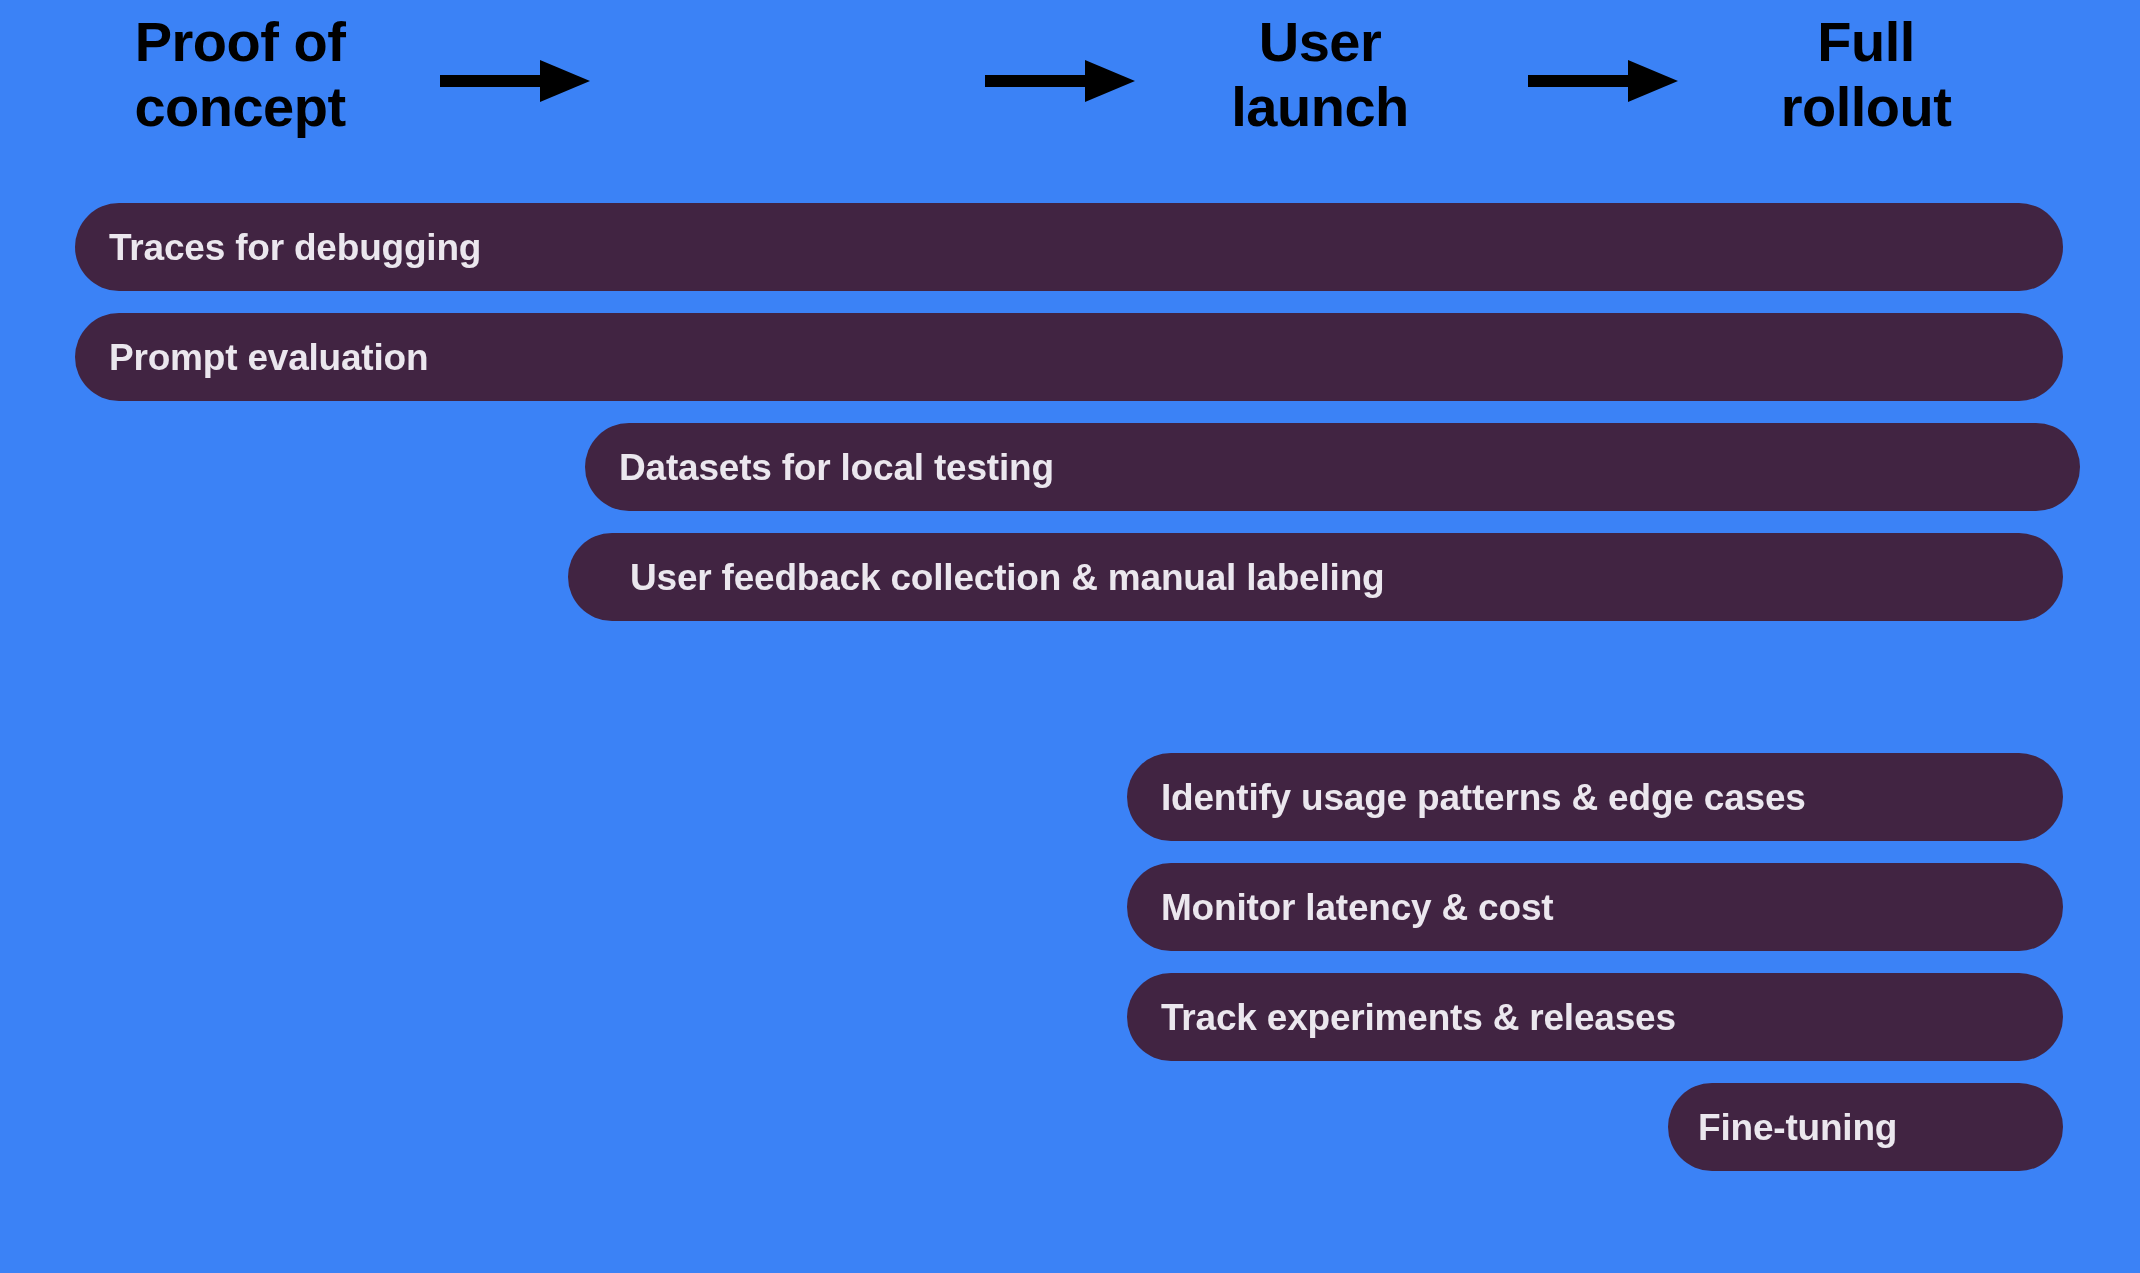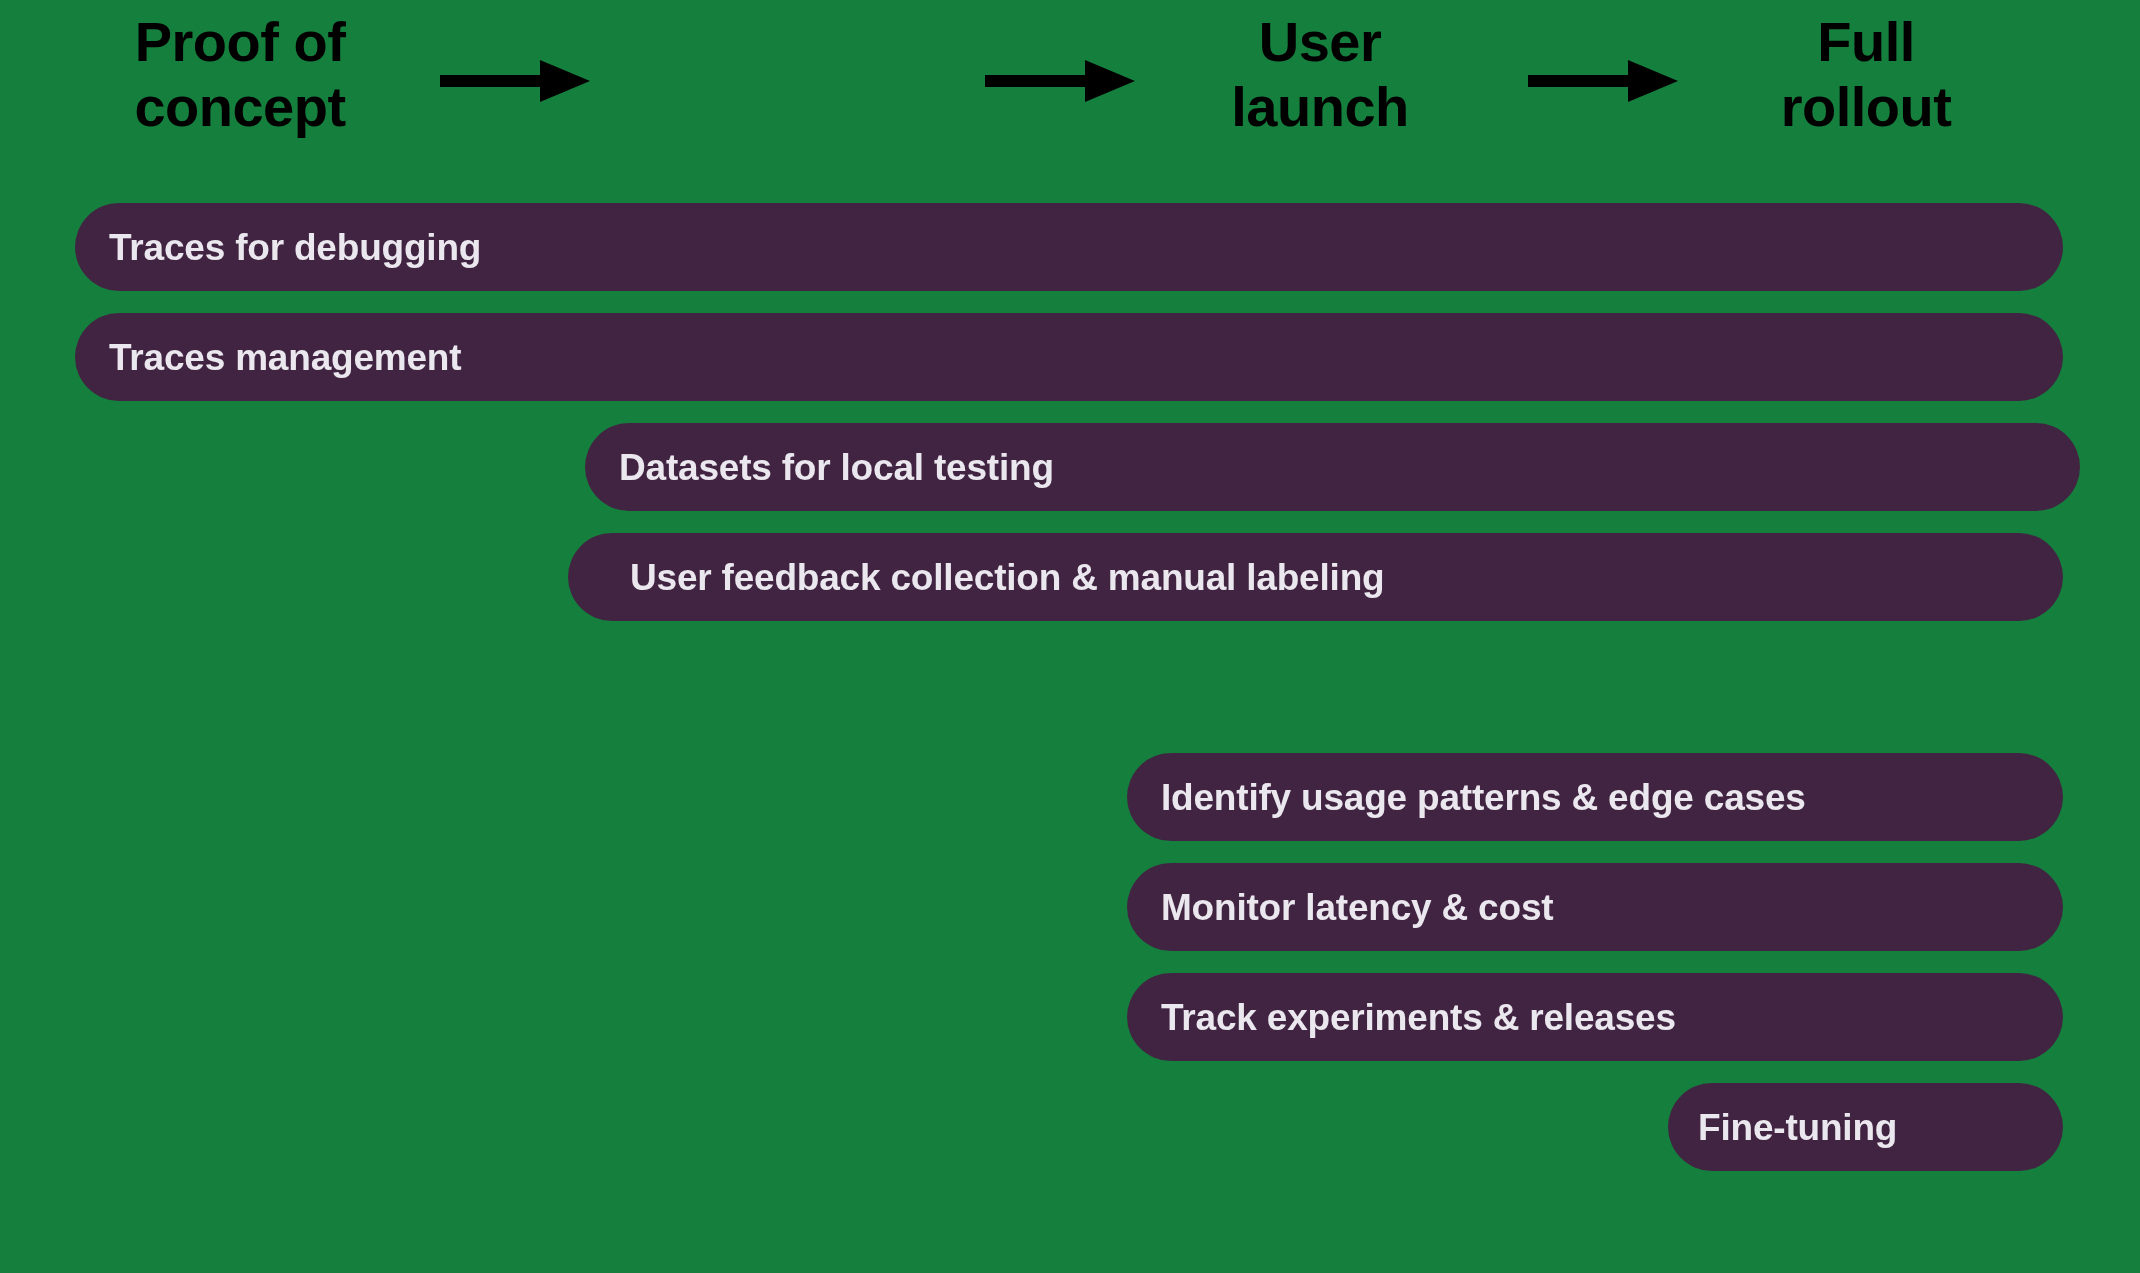--- a/index.html
+++ b/index.html
@@ -11,21 +11,21 @@
     height: 1273px;
     background: #4d6a72;
     font-family: "Liberation Sans", sans-serif;
     overflow: hidden;
   }
 
   #canvas {
     position: relative;
     width: 2140px;
     height: 1273px;
-    background: #15803d;
+    background: #3b82f6;
   }
 
   
   .phase-row {
     position: absolute;
     left: 0;
     top: 0;
     width: 2140px;
     height: 165px;
   }
@@ -122,21 +122,21 @@
         <polygon points="100,2 150,23 100,44" fill="#000000"></polygon>
       </svg>
     </div>
   </div>
 
   <div class="bars">
     <div class="bar" style="left: 75px; width: 1988px; top: 203px; background: rgb(65, 36, 66);">
       <span class="bar-label" style="color: rgb(235, 231, 238);">Traces for debugging</span>
     </div>
     <div class="bar" style="left: 75px; width: 1988px; top: 313px; background: rgb(65, 36, 66);">
-      <span class="bar-label" style="color: rgb(235, 231, 238);">Traces management</span>
+      <span class="bar-label" style="color: rgb(235, 231, 238);">Prompt evaluation</span>
     </div>
     <div class="bar" style="left: 585px; width: 1495px; top: 423px; background: rgb(65, 36, 66);">
       <span class="bar-label" style="color: rgb(235, 231, 238);">Datasets for local testing</span>
     </div>
     <div class="bar" style="left: 568px; width: 1495px; top: 533px; background: rgb(65, 36, 66);">
       <span class="bar-label" style="color: rgb(235, 231, 238); margin-left: 28px;">User feedback collection &amp; manual labeling</span>
     </div>
     <div class="bar" style="left: 1127px; width: 936px; top: 753px; background: rgb(65, 36, 66);">
       <span class="bar-label" style="color: rgb(235, 231, 238);">Identify usage patterns &amp; edge cases</span>
     </div>

